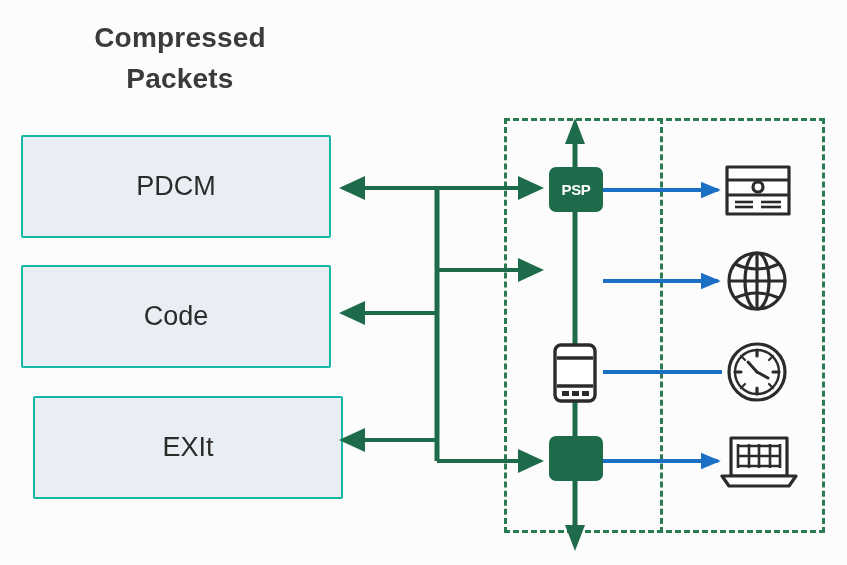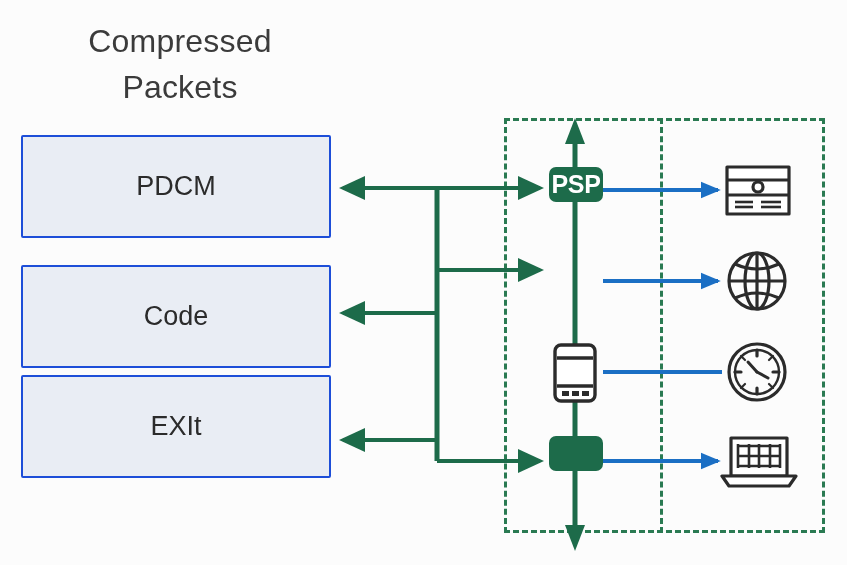--- a/index.html
+++ b/index.html
@@ -16,48 +16,48 @@
     height: 565px;
     background: #fcfcfc;
     overflow: hidden;
   }
 
   
   .heading {
     position: absolute;
     text-align: center;
     color: #3b3b3b;
-    font-size: 32px;
+    font-size: 28px;
     line-height: 1.45;
-    font-weight: 400;
+    font-weight: 700;
     letter-spacing: 0.2px;
     white-space: pre-line;
   }
   #heading-left  { left: 20px;  top: 18px; width: 320px; }
   #heading-right { left: 505px; top: 18px; width: 320px; }
 
   
   .packet-box {
     position: absolute;
     left: 21px;
     width: 310px;
     height: 103px;
     background: #e9edf4;
-    border: 2px solid #1d4ed8;
+    border: 2px solid #14b8a6;
     border-radius: 2px;
     display: flex;
     align-items: center;
     justify-content: center;
     color: #2b2b2b;
     font-size: 27px;
     box-sizing: border-box;
   }
   #packet-box-0 { top: 135px; }
   #packet-box-1 { top: 265px; }
-  #packet-box-2 { top: 375px; }
+  #packet-box-2 { top: 396px; margin-left: 12px; }
 
   
   #media-region {
     position: absolute;
     left: 504px;
     top: 118px;
     width: 321px;
     height: 415px;
     border: 3px dashed #2a7a52;
     box-sizing: border-box;
@@ -69,28 +69,28 @@
     width: 0;
     height: 415px;
     border-left: 3px dashed #2a7a52;
   }
 
   
   .node-box {
     position: absolute;
     left: 549px;
     width: 54px;
-    height: 35px;
+    height: 45px;
     background: #1d6b4a;
     border-radius: 7px;
     display: flex;
     align-items: center;
     justify-content: center;
     color: #ffffff;
-    font-size: 25px;
+    font-size: 15px;
     font-weight: 700;
     letter-spacing: -0.3px;
     z-index: 6;
   }
   #node-box-psp { top: 167px; }
   #node-box-dsp { top: 258px; }
   #node-box-ssp { top: 436px; }
 
   
   svg.layer {

